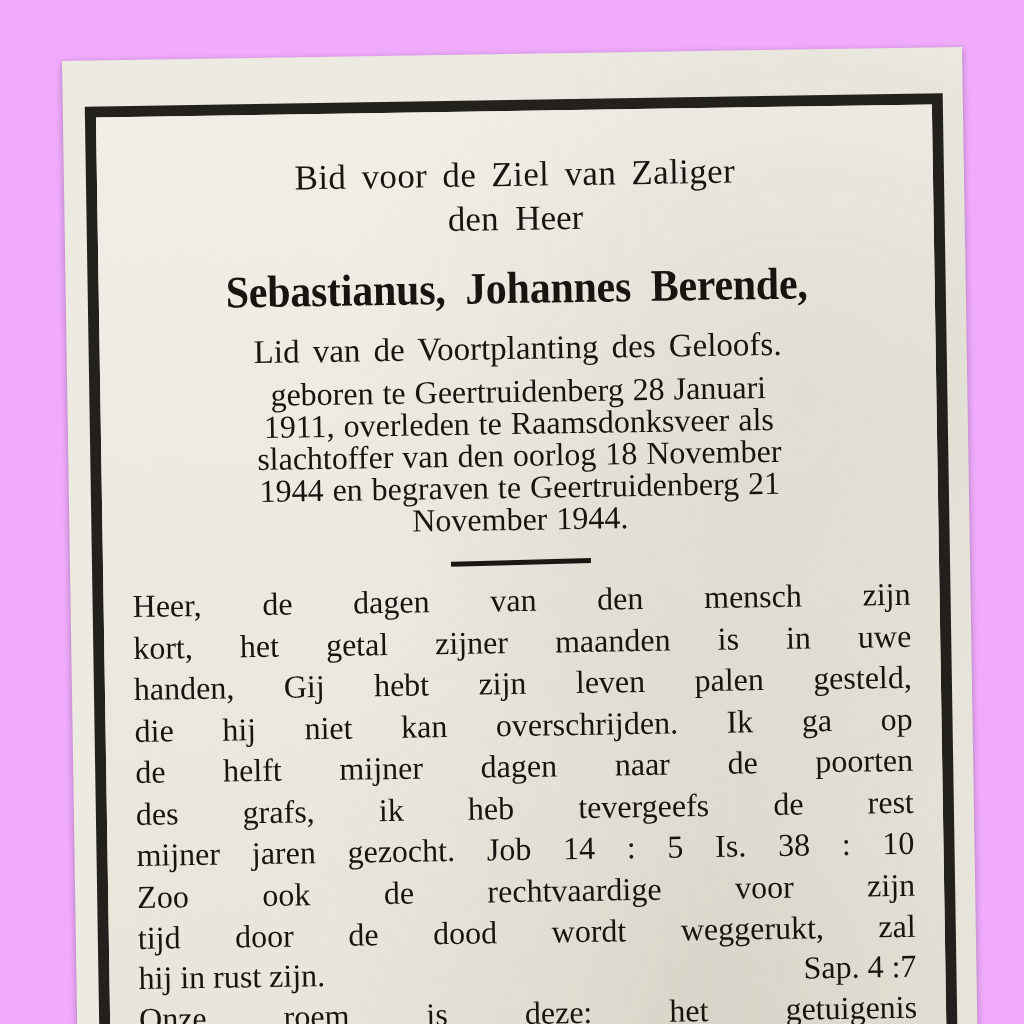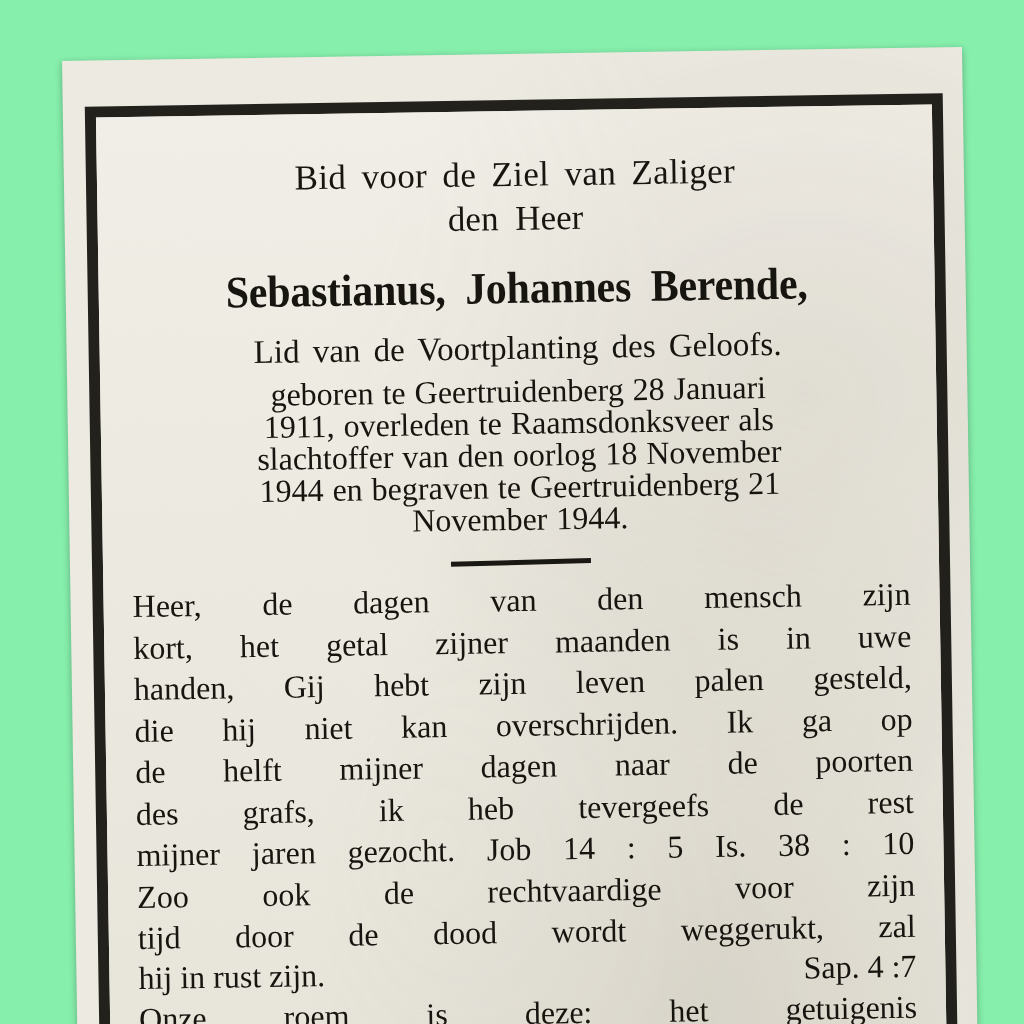--- a/index.html
+++ b/index.html
@@ -11,21 +11,21 @@
     width: 1024px;
     height: 1024px;
     overflow: hidden;
     font-family: "Liberation Serif", "DejaVu Serif", serif;
   }
 
   #stage {
     position: relative;
     width: 1024px;
     height: 1024px;
-    background: #86efac;
+    background: #f0abfc;
   }
 
   
   #card {
     position: absolute;
     left: 62px;
     top: 54px;
     width: 900px;
     height: 1010px;
     background: #eceae1;

